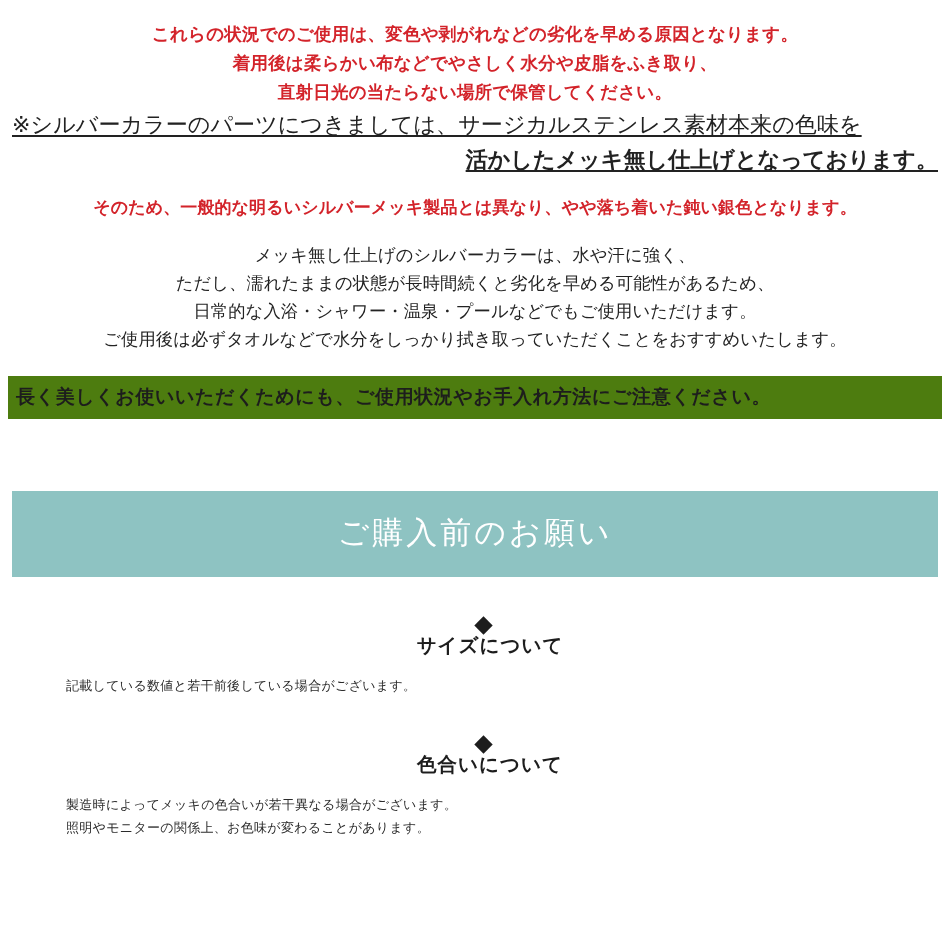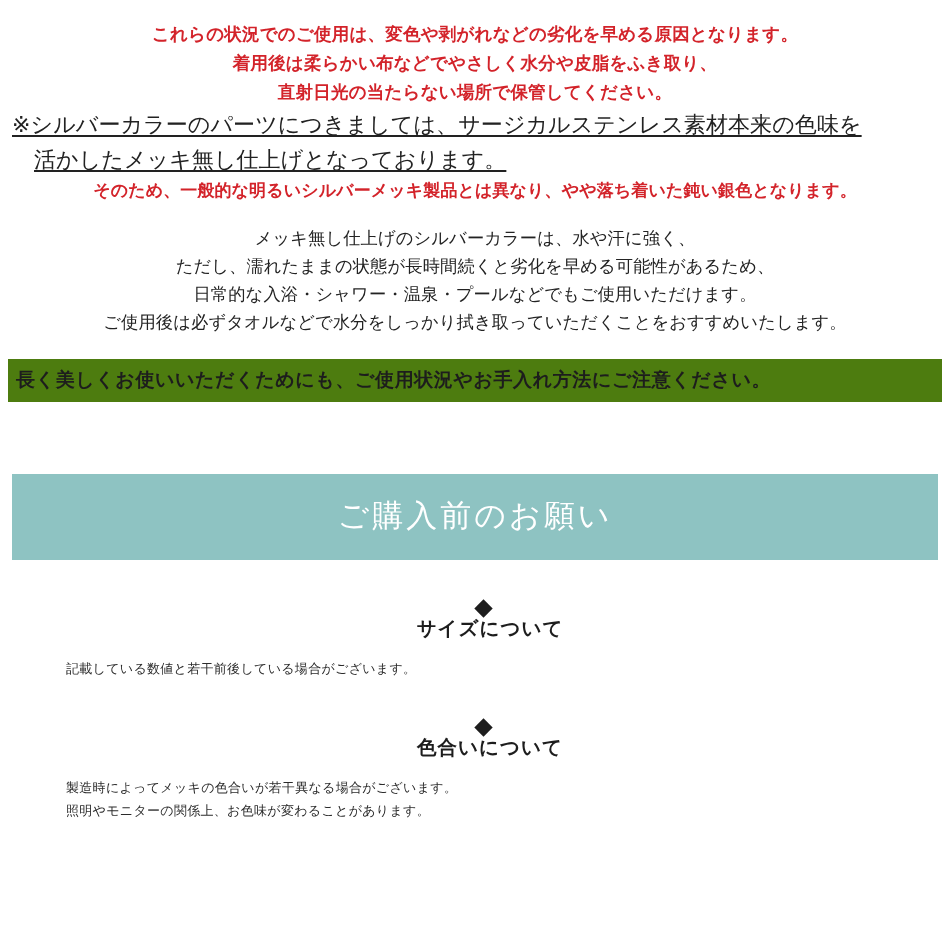--- a/index.html
+++ b/index.html
@@ -50,26 +50,27 @@
   .silver-note .l1 {
     text-align: left;
     padding-left: 8px;
     text-indent: -8px;
   }
   .silver-note .underlined {
     text-decoration: underline;
     text-underline-offset: 3px;
   }
   .silver-note .l2 {
-    text-align: left;
+    text-align: right;
     padding-left: 22px;
+    font-weight: bold;
   }
 
   .red-sub {
-    margin-top: 1px;
+    margin-top: 18px;
     text-align: center;
     color: #d3232a;
     font-weight: bold;
     font-size: 17px;
     letter-spacing: 0.1px;
   }
 
   .plain-block {
     margin-top: 22px;
     text-align: center;

